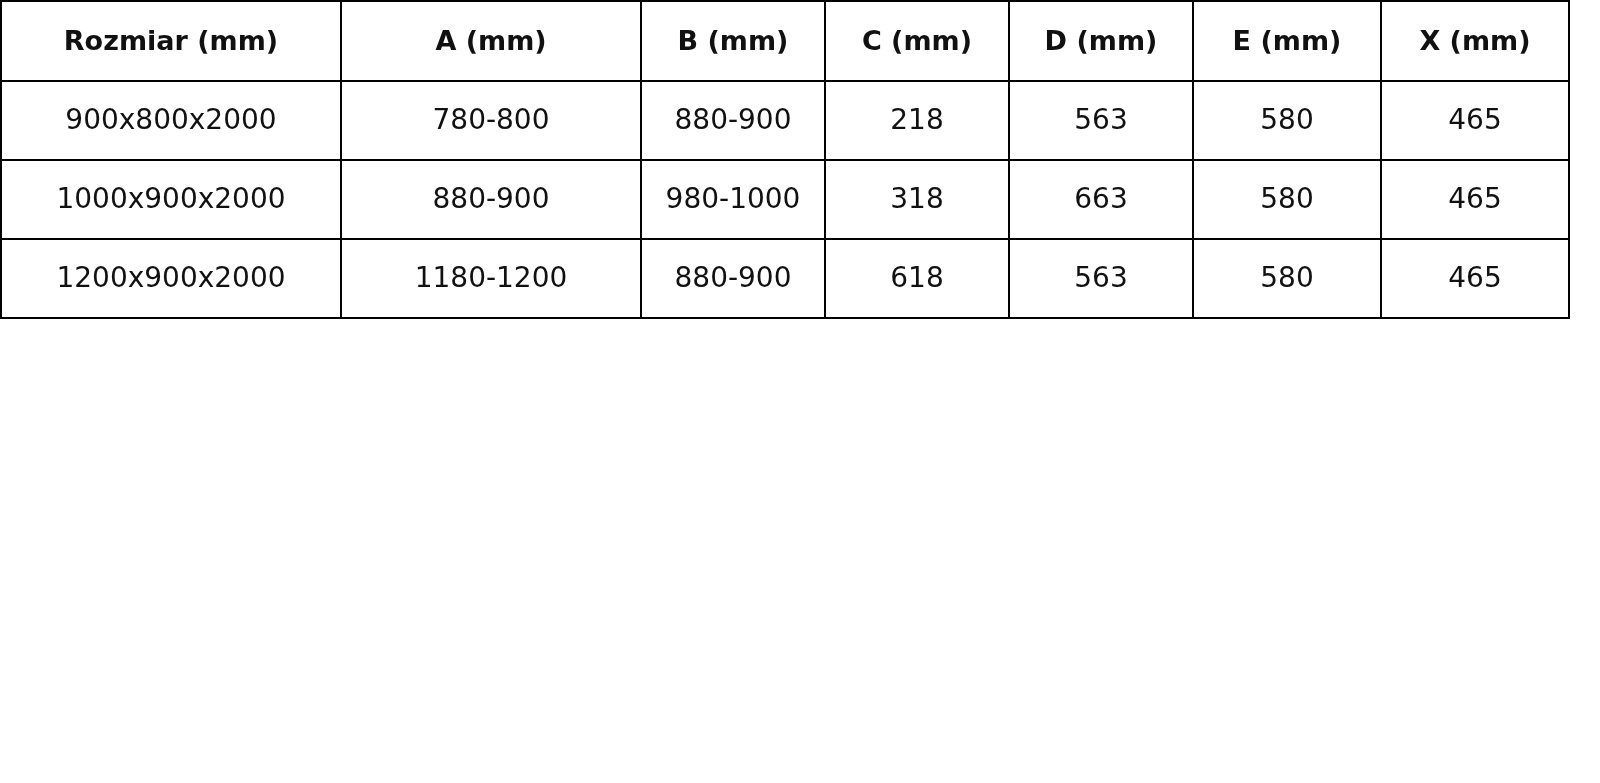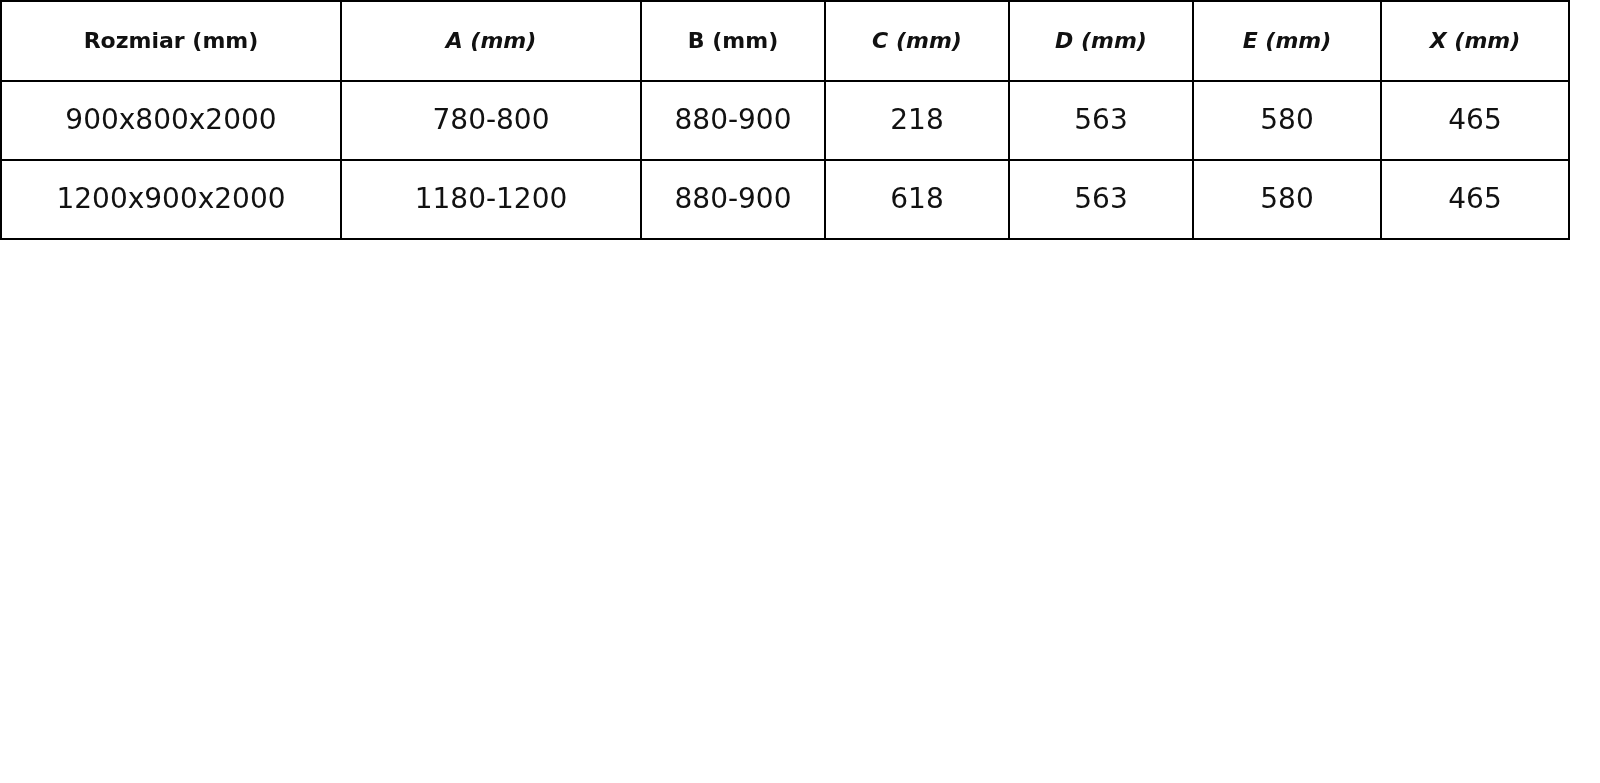--- a/index.html
+++ b/index.html
@@ -30,40 +30,40 @@
     border: 2px solid #000000;
     text-align: center;
     vertical-align: middle;
     color: #111111;
     padding: 0;
     line-height: 1.1;
   }
   table.spec-table thead th {
     height: 78px;
     font-weight: bold;
-    font-size: 22px;
+    font-size: 27px;
   }
   table.spec-table tbody td {
     height: 77px;
     font-weight: normal;
     font-size: 28px;
   }
   
   col.c0 { width: 340px; }
   col.c1 { width: 300px; }
   col.c2 { width: 184px; }
   col.c3 { width: 184px; }
   col.c4 { width: 184px; }
   col.c5 { width: 188px; }
   col.c6 { width: 188px; }
 
   th.c0, td.c0 { font-size: 28px; }
-  th.c1 { font-size: 27px; font-style: italic; }
+  th.c1 { font-size: 27px; }
   th.c2 { font-size: 27px; }
-  th.c3, th.c4, th.c5, th.c6 { font-size: 25px; font-style: italic; }
+  th.c3, th.c4, th.c5, th.c6 { font-size: 25px; }
   td.c1, td.c2 { font-size: 28px; }
   td.c3, td.c4, td.c5, td.c6 { font-size: 28px; }
 </style>
 </head>
 <body>
 
 <div class="table-wrap">
   <table class="spec-table">
     <colgroup>
       <col class="c0">
@@ -89,20 +89,29 @@
       <tr>
         <td class="c0">900x800x2000</td>
         <td class="c1">780-800</td>
         <td class="c2">880-900</td>
         <td class="c3">218</td>
         <td class="c4">563</td>
         <td class="c5">580</td>
         <td class="c6">465</td>
       </tr>
       <tr>
+        <td class="c0">1000x900x2000</td>
+        <td class="c1">880-900</td>
+        <td class="c2">980-1000</td>
+        <td class="c3">318</td>
+        <td class="c4">663</td>
+        <td class="c5">580</td>
+        <td class="c6">465</td>
+      </tr>
+      <tr>
         <td class="c0">1200x900x2000</td>
         <td class="c1">1180-1200</td>
         <td class="c2">880-900</td>
         <td class="c3">618</td>
         <td class="c4">563</td>
         <td class="c5">580</td>
         <td class="c6">465</td>
       </tr>
     </tbody>
   </table>

